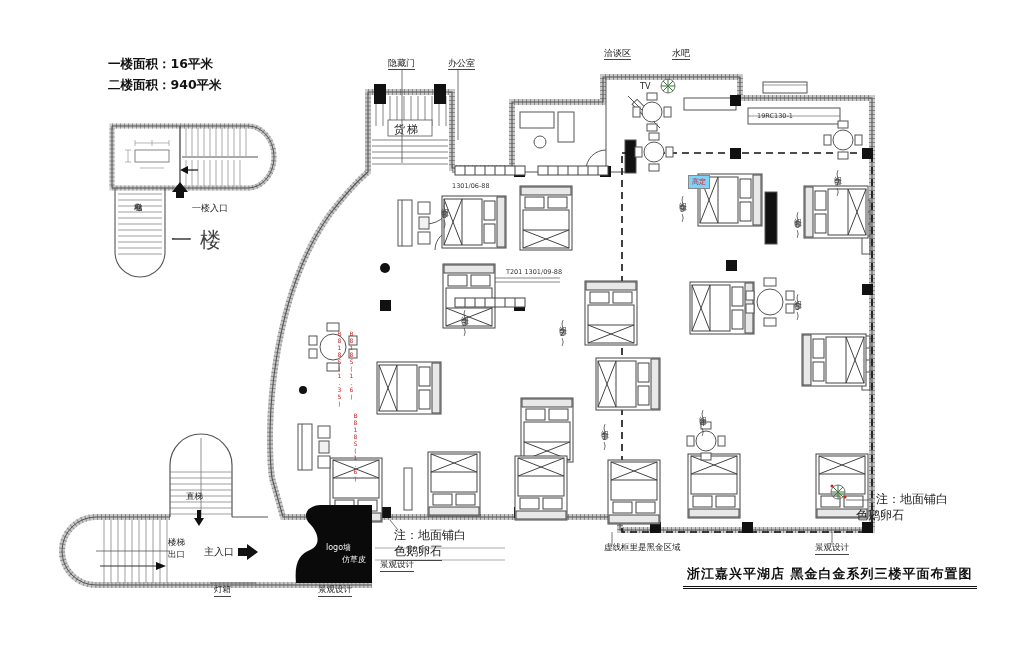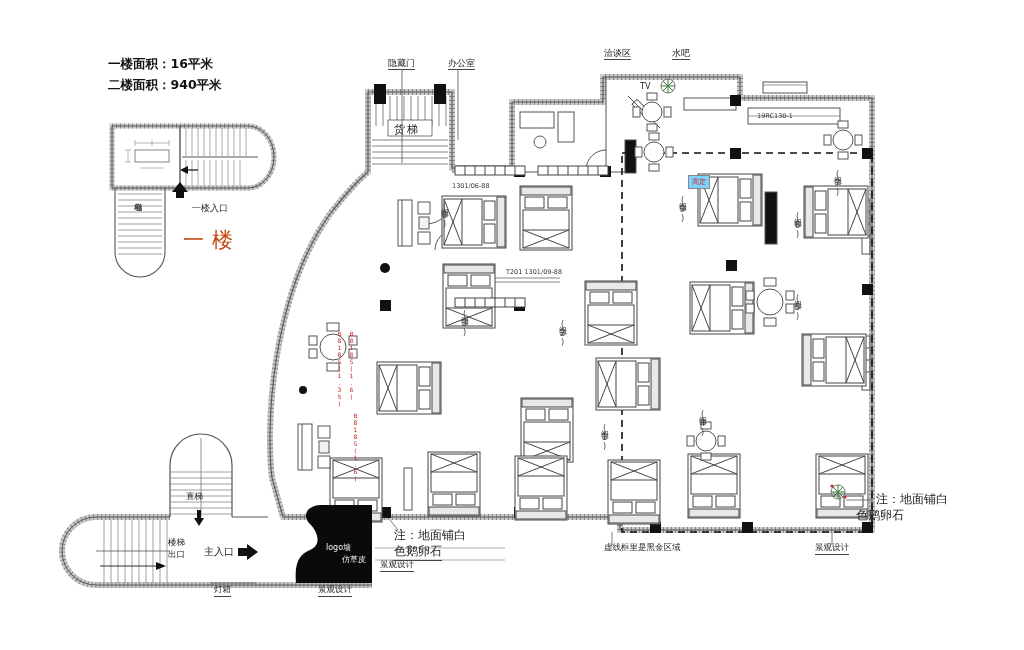--- a/index.html
+++ b/index.html
@@ -8,21 +8,21 @@
   svg{position:absolute;left:0;top:0;}
   .lbl{position:absolute;font-size:9px;line-height:1.15;white-space:nowrap;color:#222;}
   .u{border-bottom:1px solid #444;padding-bottom:1px;}
   .v{writing-mode:vertical-rl;text-orientation:upright;letter-spacing:1px;}
   .combo{position:absolute;font-size:8px;color:#444;writing-mode:vertical-rl;text-orientation:upright;letter-spacing:0;}
   .tiny{position:absolute;font-size:6.5px;color:#333;white-space:nowrap;}
   .redv{position:absolute;font-size:6px;color:#c22;writing-mode:vertical-rl;text-orientation:upright;white-space:nowrap;}
   .redbox{position:absolute;border:1px solid #888;background:#7dd3fc;font-size:7px;color:#c22;
           padding:1px 3px;white-space:nowrap;}
   .info{position:absolute;left:108px;top:54px;font-size:12.5px;font-weight:bold;color:#111;line-height:1.65;}
-  .bigfloor{position:absolute;left:183px;top:226px;font-size:21px;letter-spacing:8px;color:#c2410c;}
+  .bigfloor{position:absolute;left:171px;top:226px;font-size:21px;letter-spacing:8px;color:#404040;}
   .title{position:absolute;left:683px;top:565px;font-size:13px;font-weight:bold;color:#111;
          border-bottom:3px double #111;padding:0 4px 3px 4px;letter-spacing:1px;white-space:nowrap;}
   .note{position:absolute;font-size:12px;color:#222;line-height:1.3;}
 </style>
 </head>
 <body>
 
 <div class="stage">
 
   <svg width="1024" height="650" viewBox="0 0 1024 650">
@@ -270,14 +270,15 @@
   <div class="combo" style="left:598px;top:424px;">组合(1)</div>
   <div class="combo" style="left:696px;top:410px;">组合(4)</div>
 
   <div class="tiny" style="left:452px;top:182px;">1301/06-88</div>
   <div class="tiny" style="left:506px;top:268px;">T201 1301/09-88</div>
   <div class="tiny" style="left:757px;top:112px;">19RC130-1</div>
   <div class="redv" style="left:336px;top:330px;">B818S(1.35)</div>
   <div class="redv" style="left:348px;top:330px;">B818S(1.6)</div>
   <div class="redv" style="left:352px;top:412px;">B818S(1.6)</div>
 
+  <div class="title">浙江嘉兴平湖店 黑金白金系列三楼平面布置图</div>
 
 </div>
 
 </body></html>

